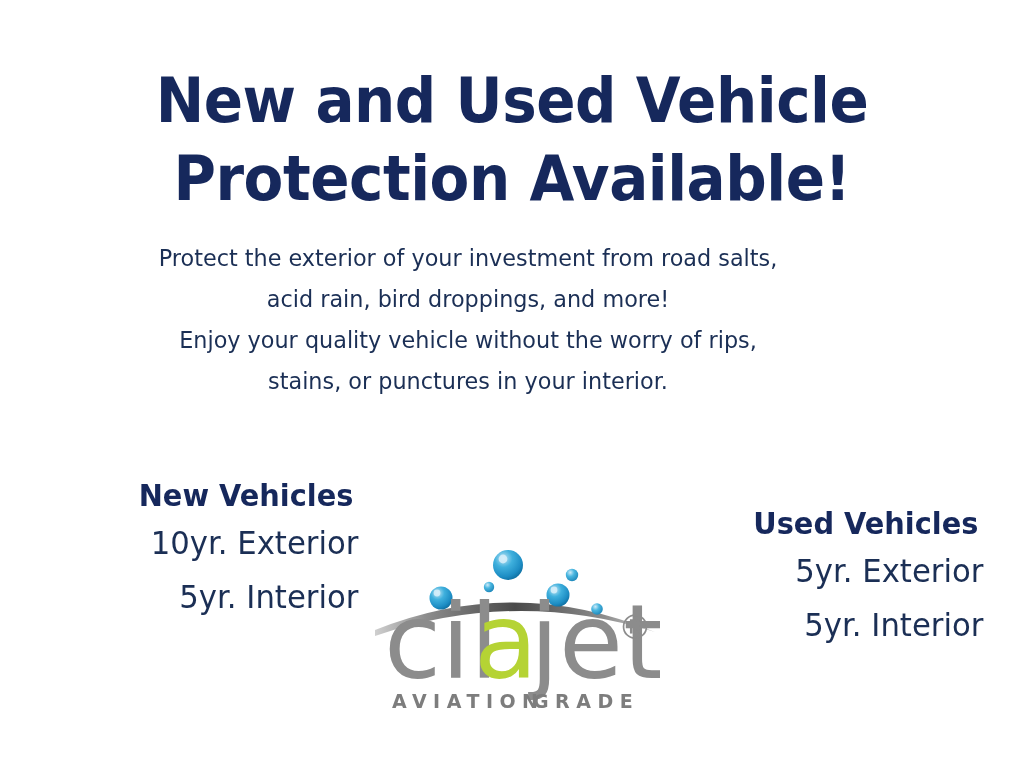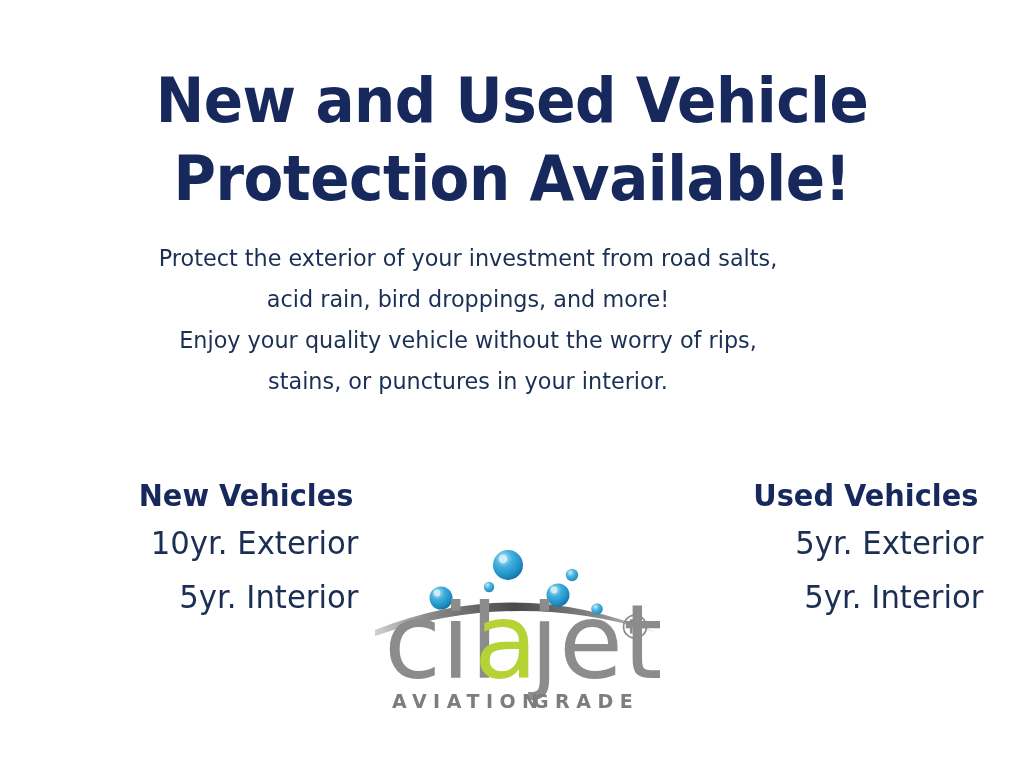--- a/index.html
+++ b/index.html
@@ -64,21 +64,21 @@
   }
 
   
   .col {
     position: absolute;
     top: 474px;
     width: 330px;
     text-align: right;
   }
   .col-left  { left: 35px; }
-  .col-right { left: 660px; }
+  .col-right { left: 660px; margin-top: 28px; }
 
   .col-heading {
     display: block;
     font-family: "DejaVu Sans", sans-serif;
     font-weight: bold;
     font-size: 31px;
     line-height: 42px;
     color: #16285c;
     transform: scaleX(0.93);
     transform-origin: center center;

